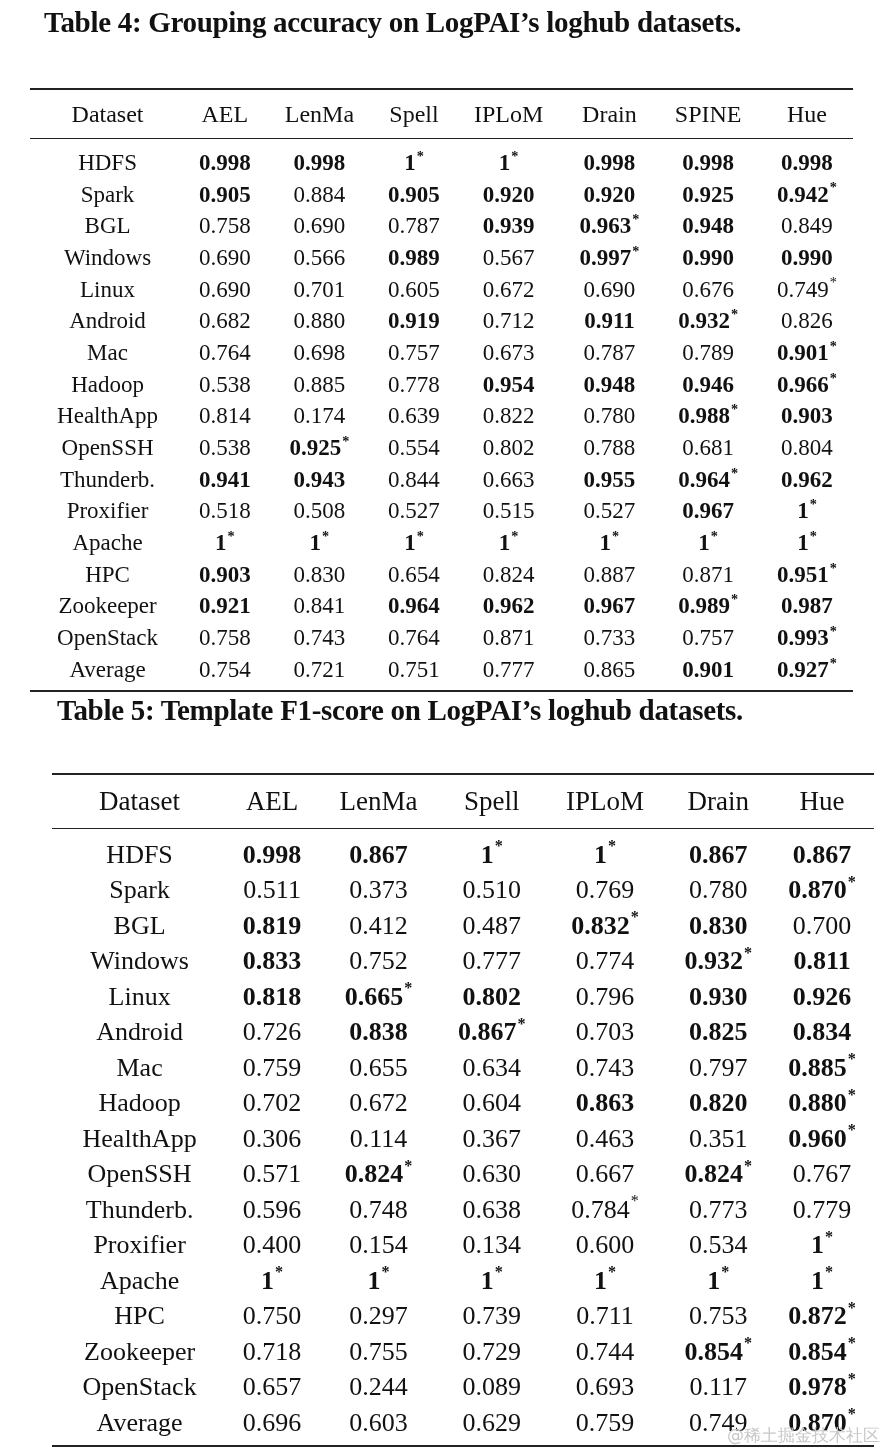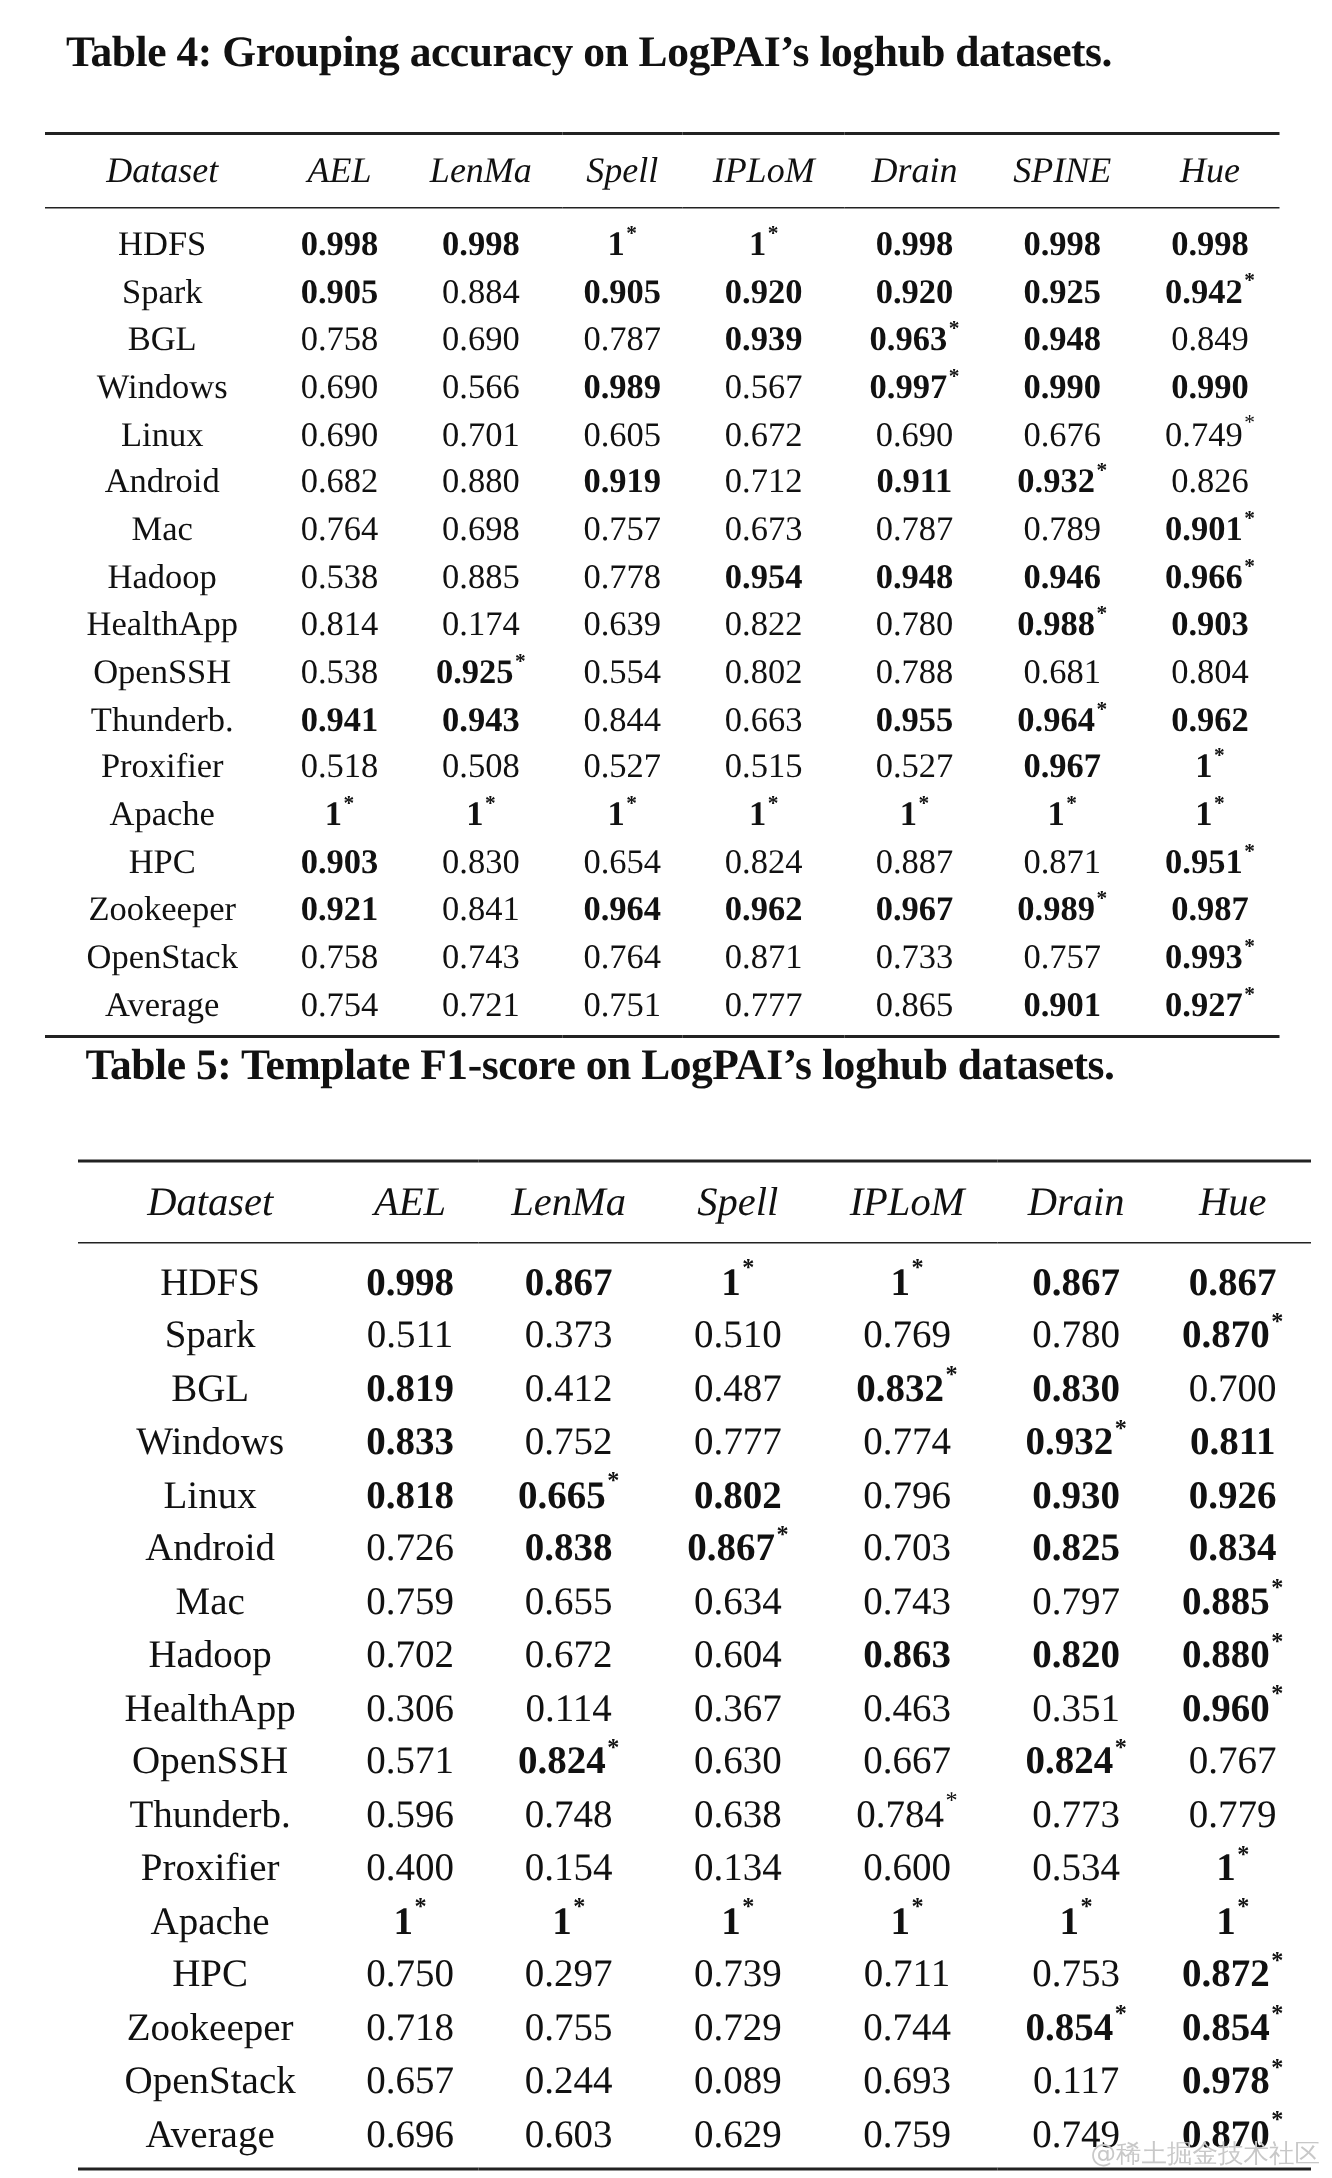--- a/index.html
+++ b/index.html
@@ -1,28 +1,28 @@
 <!DOCTYPE html>
 <html><head>
 <meta charset="utf-8">
 <style>
   html, body { margin: 0; padding: 0; background: #ffffff; }
   body { width: 888px; height: 1452px; position: relative; overflow: hidden;
          font-family: "Liberation Serif", "DejaVu Serif", serif; color: #111; }
   .caption { position: absolute; left: 0; width: 888px; font-weight: bold;
              font-size: 29px; letter-spacing: -0.3px; white-space: nowrap; }
-  #cap4 { top: 19px; left: 44px; width: auto; }
+  #cap4 { top: 6px; left: 44px; width: auto; }
   #cap5 { top: 694px; left: 57px; width: auto; }
   .tbl { position: absolute; border-collapse: collapse; }
   #t4 { left: 30px; top: 88px; width: 823px; }
   #t5 { left: 52px; top: 773px; width: 822px; }
   .tbl thead tr { border-top: 2px solid #222; border-bottom: 1.5px solid #222; }
   .tbl tbody tr:last-child td { padding-bottom: 4px; }
   .tbl tbody { border-bottom: 2px solid #222; }
-  .tbl th { font-weight: normal; text-align: center; white-space: nowrap; font-style: italic; }
+  .tbl th { font-weight: normal; text-align: center; white-space: nowrap; }
   .tbl td { text-align: center; white-space: nowrap; padding: 0; }
   #t4 th { font-size: 24px; height: 46px; }
   #t4 td { font-size: 23px; height: 31.7px; }
   #t4 tbody tr:first-child td { padding-top: 8px; }
   #t5 th { font-size: 27px; height: 51px; }
   #t5 td { font-size: 26px; height: 35.5px; }
   #t5 tbody tr:first-child td { padding-top: 8px; }
   td.b { font-weight: bold; }
   sup { font-size: 0.62em; vertical-align: top; position: relative; top: -0.15em; margin-left: 1px; }
   .watermark { position: absolute; right: 8px; top: 1424px; font-size: 17px; color: #c8c8c8;

